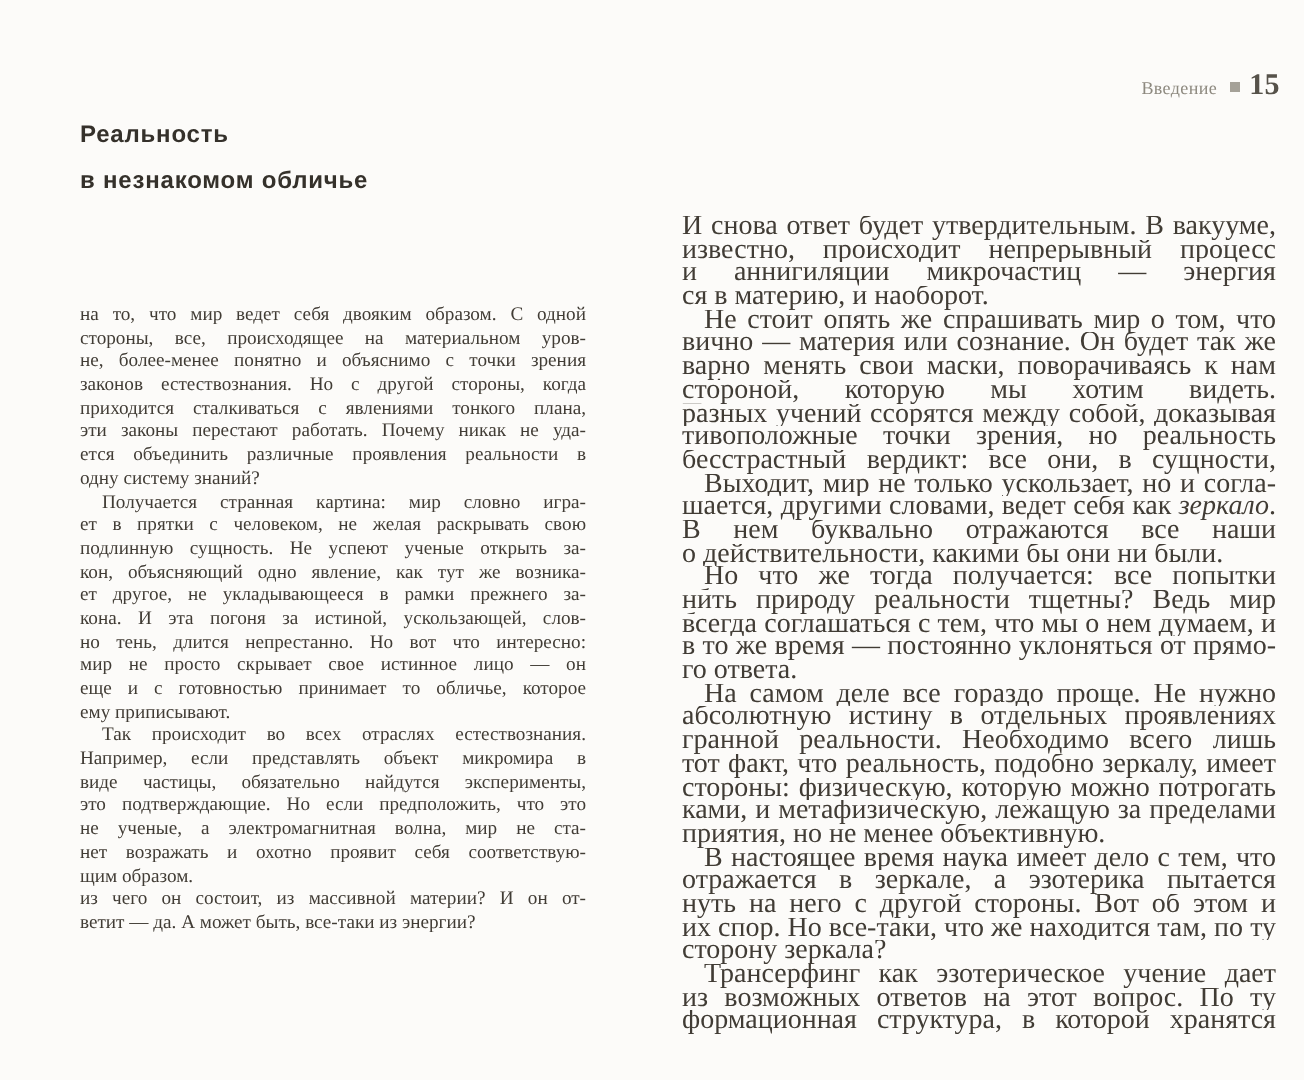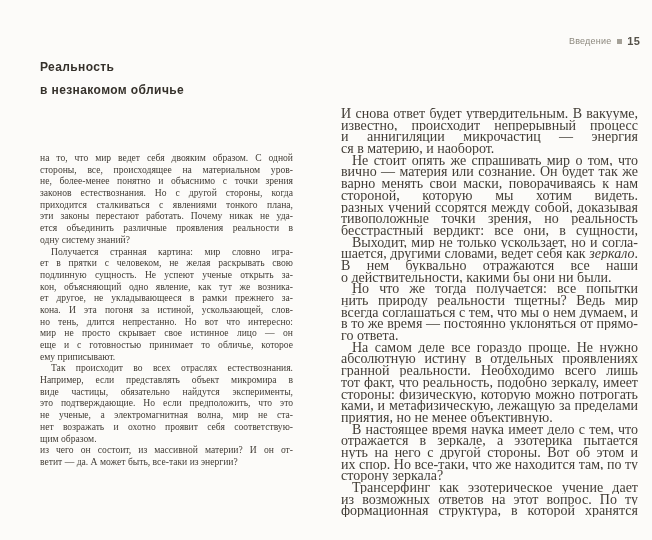--- a/index.html
+++ b/index.html
@@ -8,28 +8,28 @@
     background:#fcfbf9;
     font-family:"Liberation Serif", serif;
     overflow:hidden;
   }
   .page{position:relative;width:652px;height:540px;background:#fcfbf9;}
 
   
   .running-header{
     position:absolute;top:35px;right:12px;
     display:flex;align-items:center;
-    font-family:Liberation Sans, sans-serif;
+    font-family:Liberation Serif, serif;
     font-size:9px;letter-spacing:.2px;color:#8d897f;
   }
   .running-header .sq{
     display:inline-block;width:5px;height:5px;background:#a5a198;
     margin:0 5px 0 6px;
   }
-  .running-header .pgnum{color:#56524a;font-weight:bold;font-size:11px;}
+  .running-header .pgnum{color:#56524a;font-weight:bold;font-size:15px;}
 
   
   .chapter-title{
     position:absolute;left:40px;top:56px;width:270px;
     font-family:"Liberation Sans", sans-serif;
     font-weight:700;font-size:12px;line-height:23px;
     letter-spacing:.4px;color:#35312b;
   }
 
   

